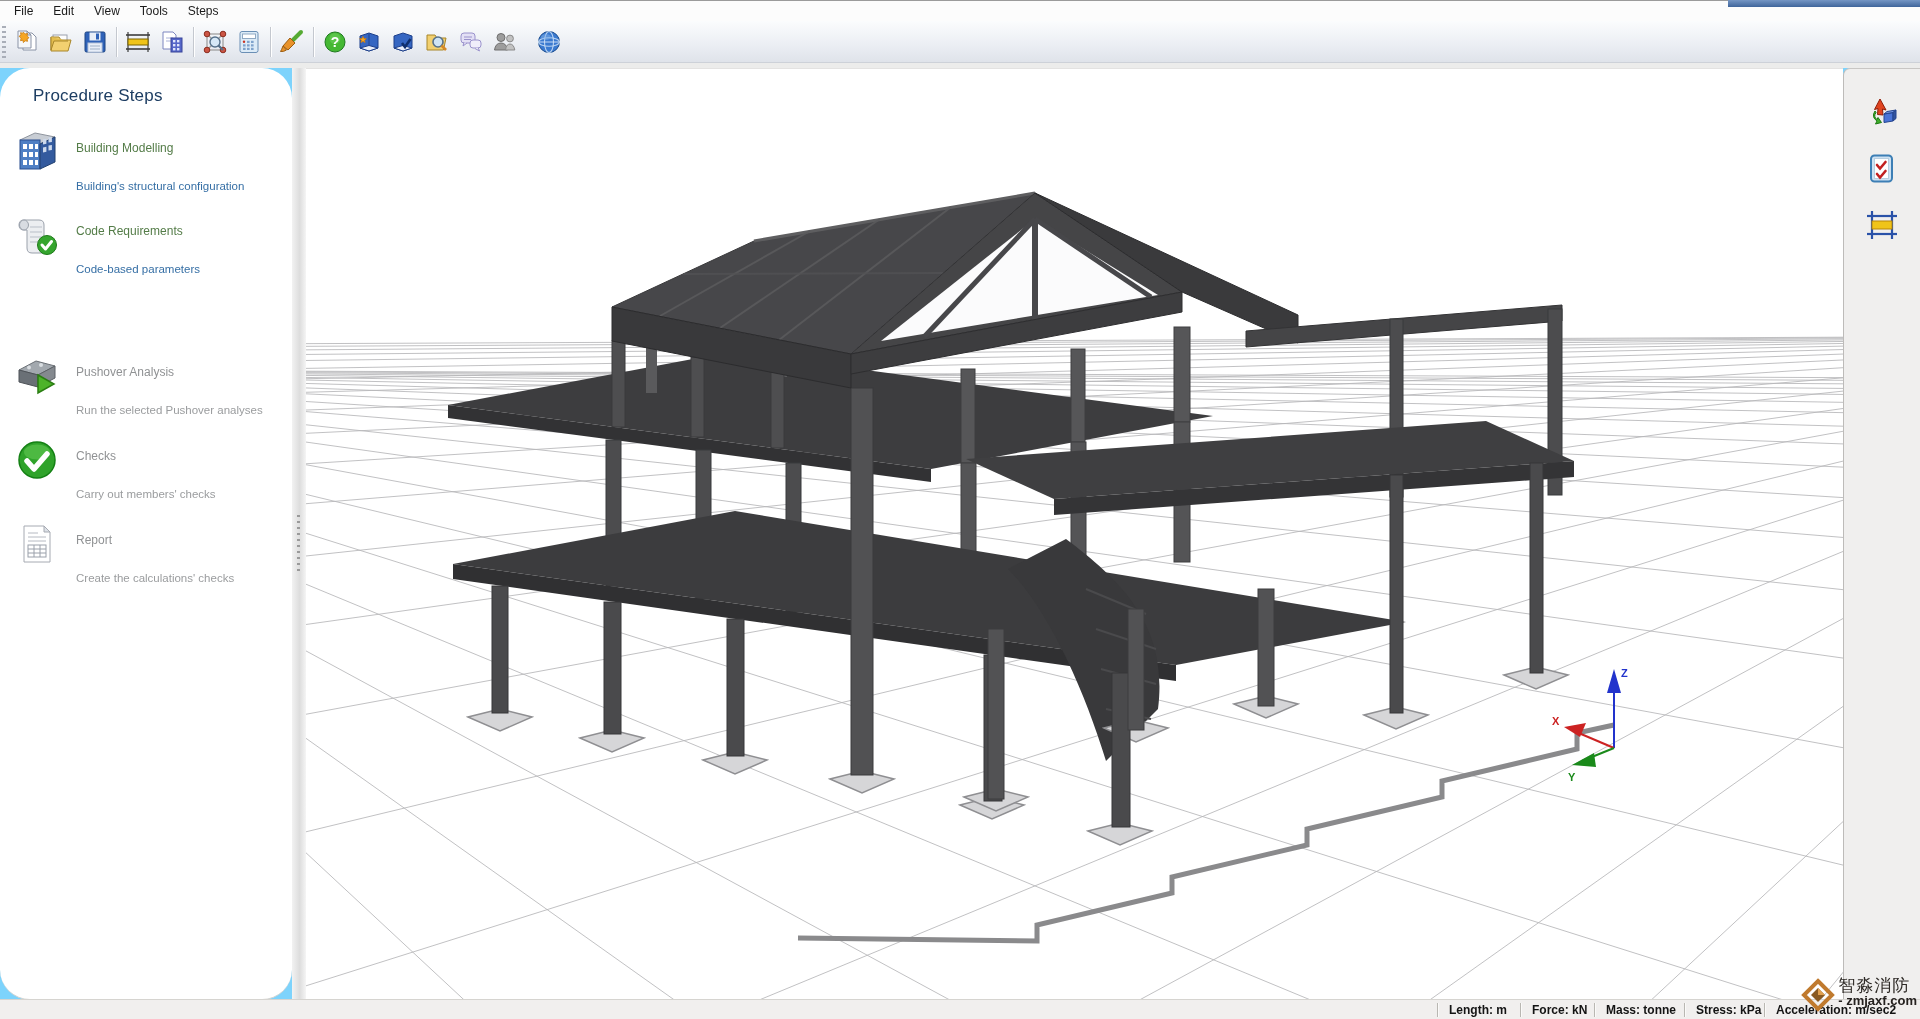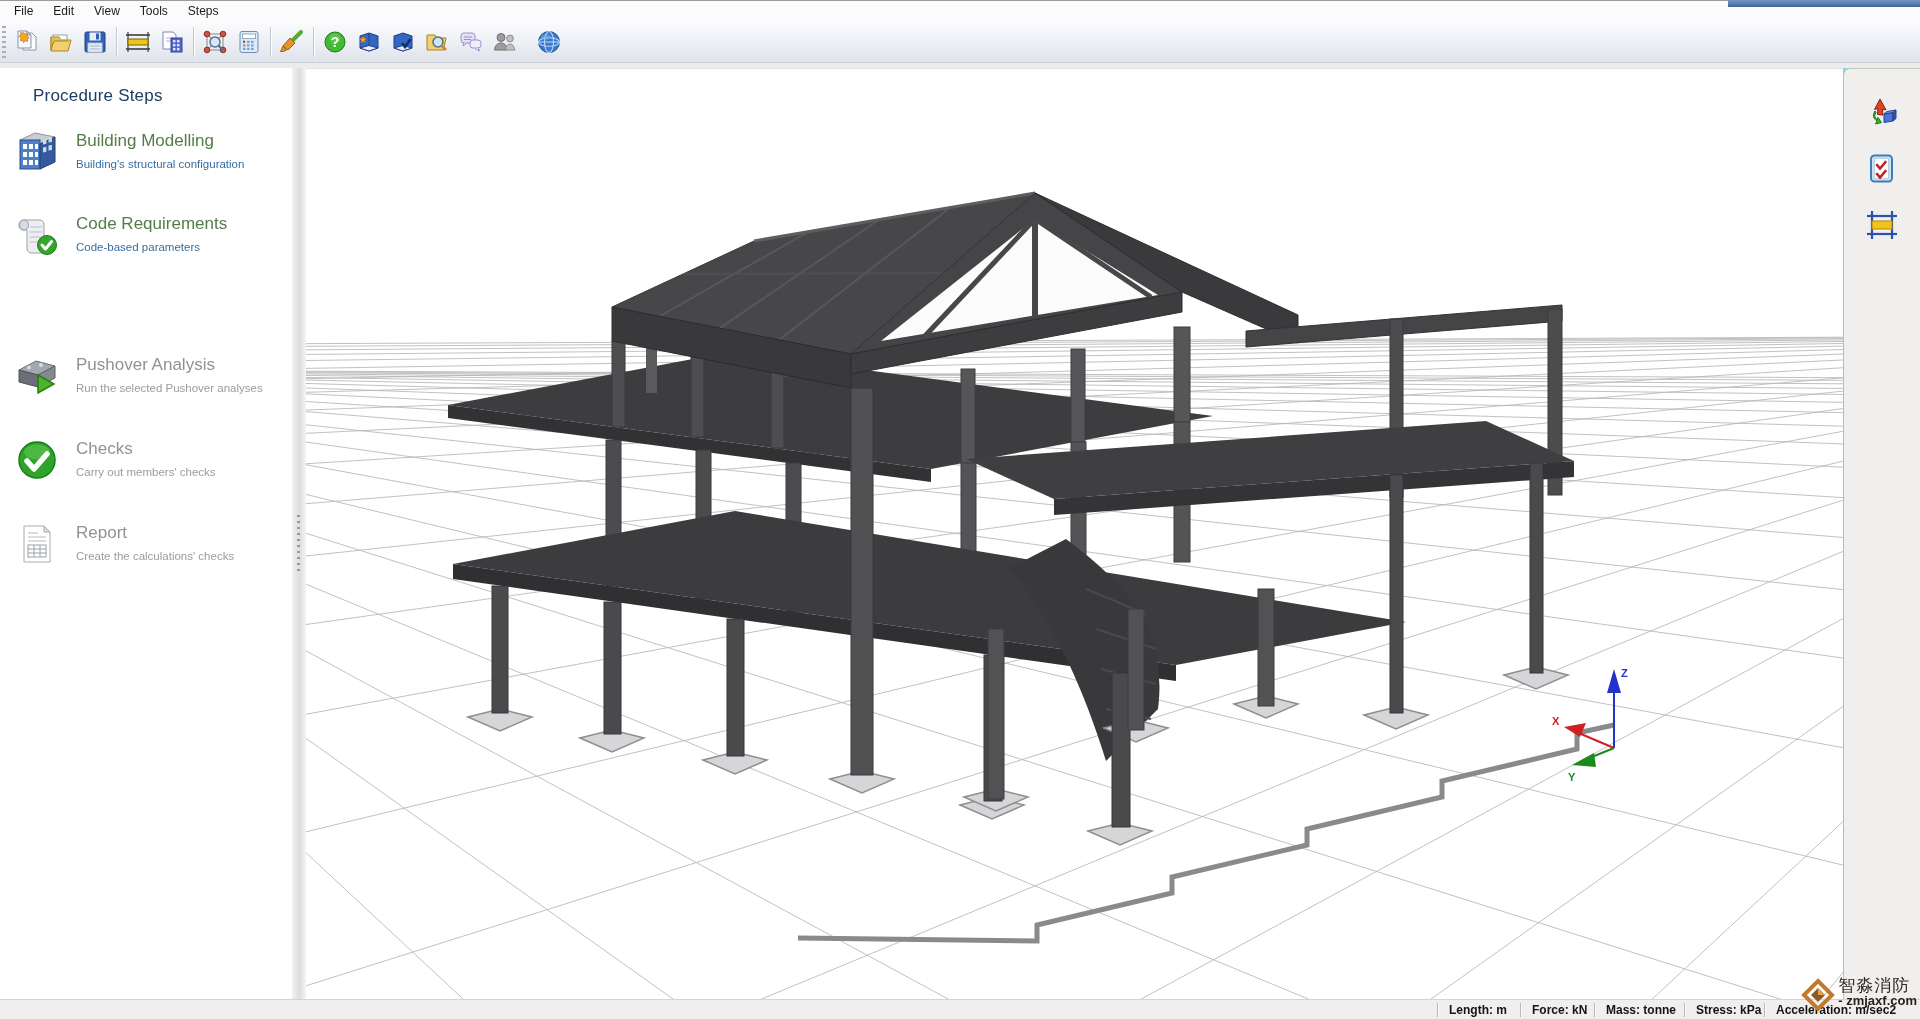--- a/index.html
+++ b/index.html
@@ -23,27 +23,27 @@
         background:repeating-linear-gradient(#a9aeb8 0 2px,rgba(0,0,0,0) 2px 5px);}
   .tbtn{width:34px;height:36px;display:flex;align-items:center;justify-content:center;border-radius:3px;}
   .tsep{width:1px;height:30px;background:#c4c8cf;box-shadow:1px 0 0 #ffffff;margin:0 4px;}
   .tgap{width:10px;}
 
   
   .work-top-strip{position:absolute;top:62px;left:0;right:0;height:6px;background:#ececeb;}
 
   
   .sidebar{position:absolute;top:68px;left:0;width:292px;bottom:19px;background:#ffffff;
-           border-bottom:1px solid #d6d4d0;overflow:hidden;}
+           border-bottom:1px solid #d6d4d0;overflow:hidden;border-radius:30px;}
   .sidebar-title{position:absolute;left:33px;top:18px;font-size:17px;color:#1d3d62;letter-spacing:.2px;}
   .step{position:absolute;left:14px;width:266px;height:66px;display:flex;align-items:flex-start;cursor:pointer;}
   .step .ic{width:46px;height:46px;flex:0 0 46px;}
   .step .txt{margin-left:16px;padding-top:2px;}
-  .step .t{font-size:17px;}
-  .step .s{font-size:11.5px;margin-top:7px;}
+  .step .t{font-size:12px;margin-top:10px;}
+  .step .s{font-size:11.5px;margin-top:25px;}
   .step.active .t{color:#547c48;}
   .step.active .s{color:#366fa5;}
   .step.disabled .t{color:#909294;}
   .step.disabled .s{color:#9a9c9e;}
 
   
   .splitter{position:absolute;top:68px;left:292px;width:14px;bottom:19px;
             background:linear-gradient(90deg,#f2f2f2,#dddddd 55%,#f5f5f5);cursor:col-resize;}
   .splitter .handle{position:absolute;left:5px;top:447px;width:3px;height:56px;
             background:repeating-linear-gradient(#9a9a9a 0 2px,rgba(0,0,0,0) 2px 6px);}

